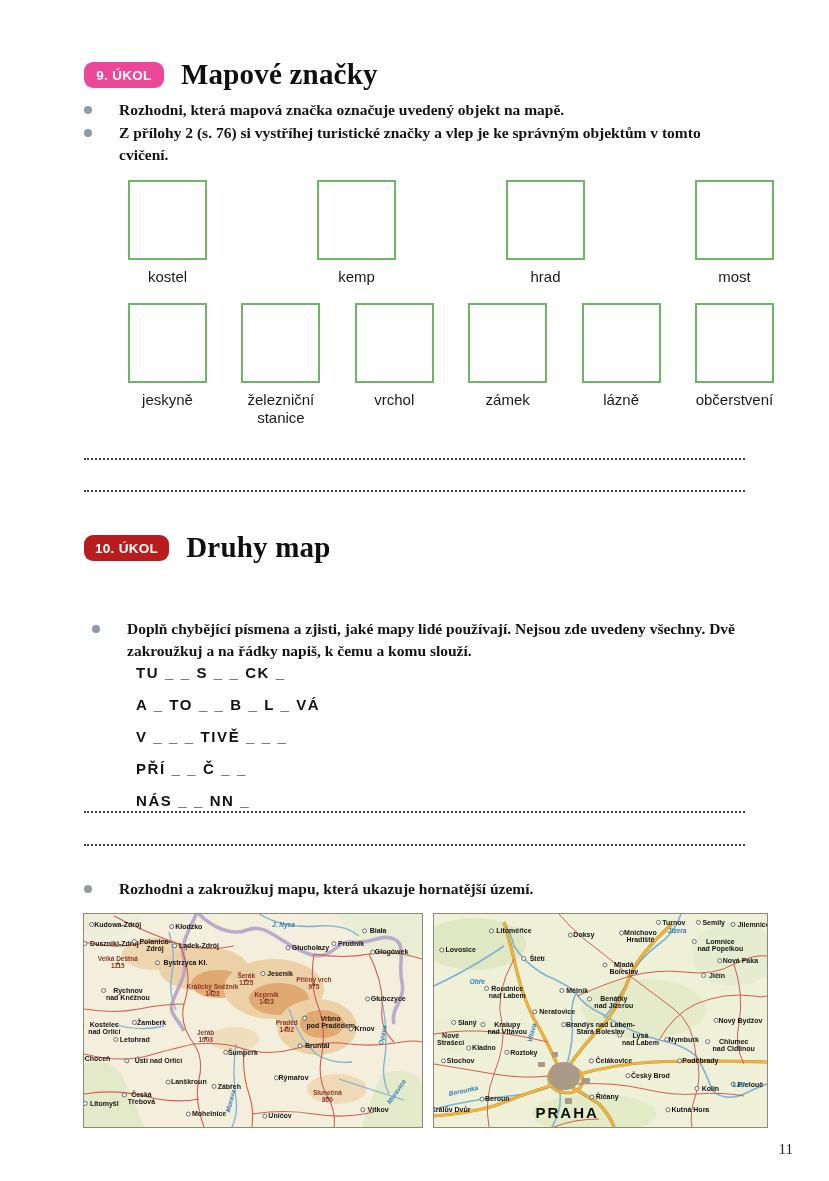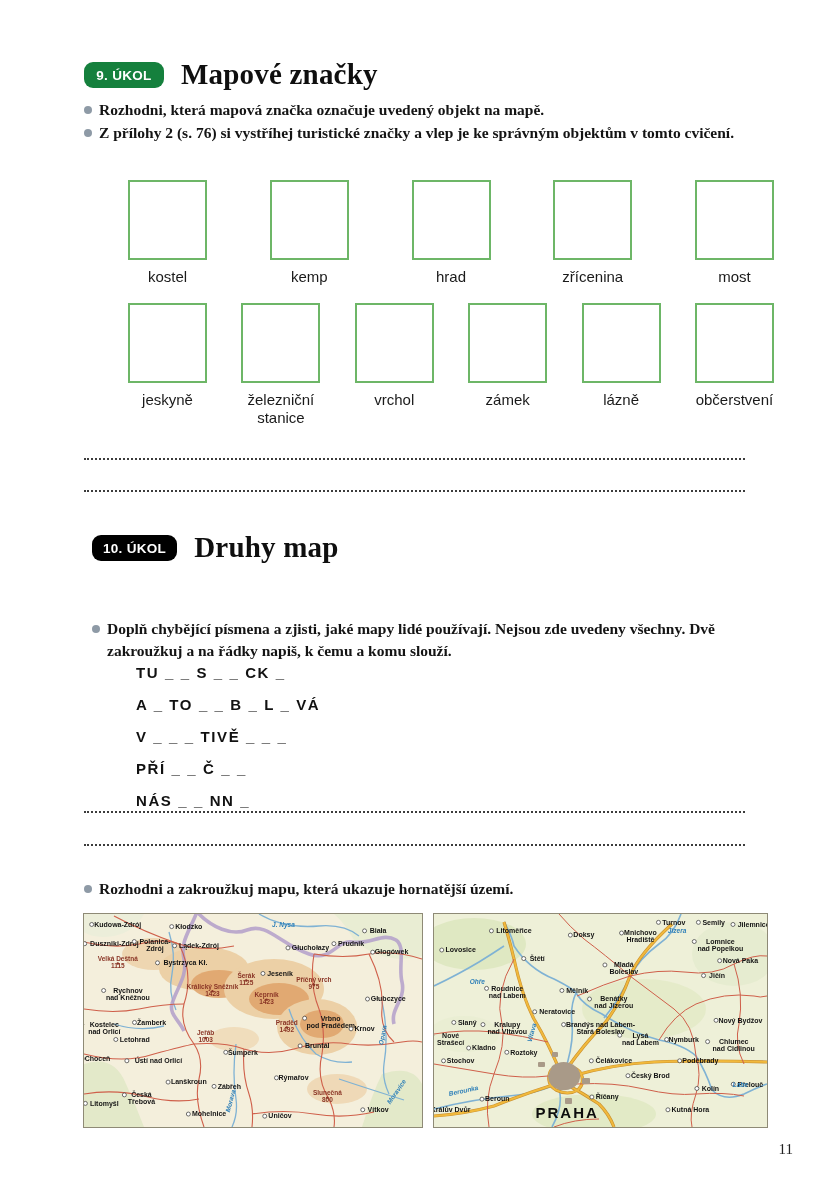--- a/index.html
+++ b/index.html
@@ -3,26 +3,26 @@
 <meta charset="utf-8">
 <style>
   html,body{margin:0;padding:0;background:#ffffff;}
   .page{position:relative;width:829px;height:1181px;background:#fff;overflow:hidden;
         font-family:"Liberation Serif",serif;color:#161616;}
   
   .task-header{position:absolute;display:flex;align-items:center;gap:17px;}
   .badge{display:inline-block;min-width:58px;text-align:center;padding:6px 11px 5px;
          border-radius:9px;color:#fff;font:bold 13.5px "Liberation Sans",sans-serif;
          letter-spacing:.3px;}
-  .badge-blue{background:#15803d;}
-  .badge-yellow{background:#000000;margin-left:8px;}
+  .badge-blue{background:#ec4899;}
+  .badge-yellow{background:#b91c1c;}
   .task-title{font:bold 29px "Liberation Serif",serif;color:#0f0f0f;letter-spacing:.2px;}
   
   .bullets{position:absolute;}
-  .bullet-item{display:flex;margin-bottom:1px;}
+  .bullet-item{display:flex;margin-bottom:1px;gap:20px;}
   .bullet-dot{flex:0 0 auto;width:8px;height:8px;border-radius:50%;background:#8e9aa6;
               margin:7px 7px 0 0;}
   .bullet-text{font:bold 15.5px/22px "Liberation Serif",serif;color:#141414;}
   
   .sym-row{position:absolute;width:646px;display:flex;justify-content:space-between;padding-left:27px;}
   .sym-cell{width:79px;display:flex;flex-direction:column;align-items:center;}
   .sym-box{width:75px;height:76px;border:2px solid #6db667;background:#fff;}
   .sym-label{margin-top:8px;width:120px;margin-left:0;text-align:center;
              font:15px/18px "Liberation Sans",sans-serif;color:#1a1a1a;}
   
@@ -67,24 +67,20 @@
         <div class="sym-box"></div>
         <div class="sym-label">kostel</div>
       </div>
       <div class="sym-cell">
         <div class="sym-box"></div>
         <div class="sym-label">kemp</div>
       </div>
       <div class="sym-cell">
         <div class="sym-box"></div>
         <div class="sym-label">hrad</div>
-      </div>
-      <div class="sym-cell">
-        <div class="sym-box"></div>
-        <div class="sym-label">zřícenina</div>
       </div>
       <div class="sym-cell">
         <div class="sym-box"></div>
         <div class="sym-label">most</div>
       </div>
     </div>
   <div id="row2" class="sym-row" style="top:303px;left:101px;">
       <div class="sym-cell">
         <div class="sym-box"></div>
         <div class="sym-label">jeskyně</div>

